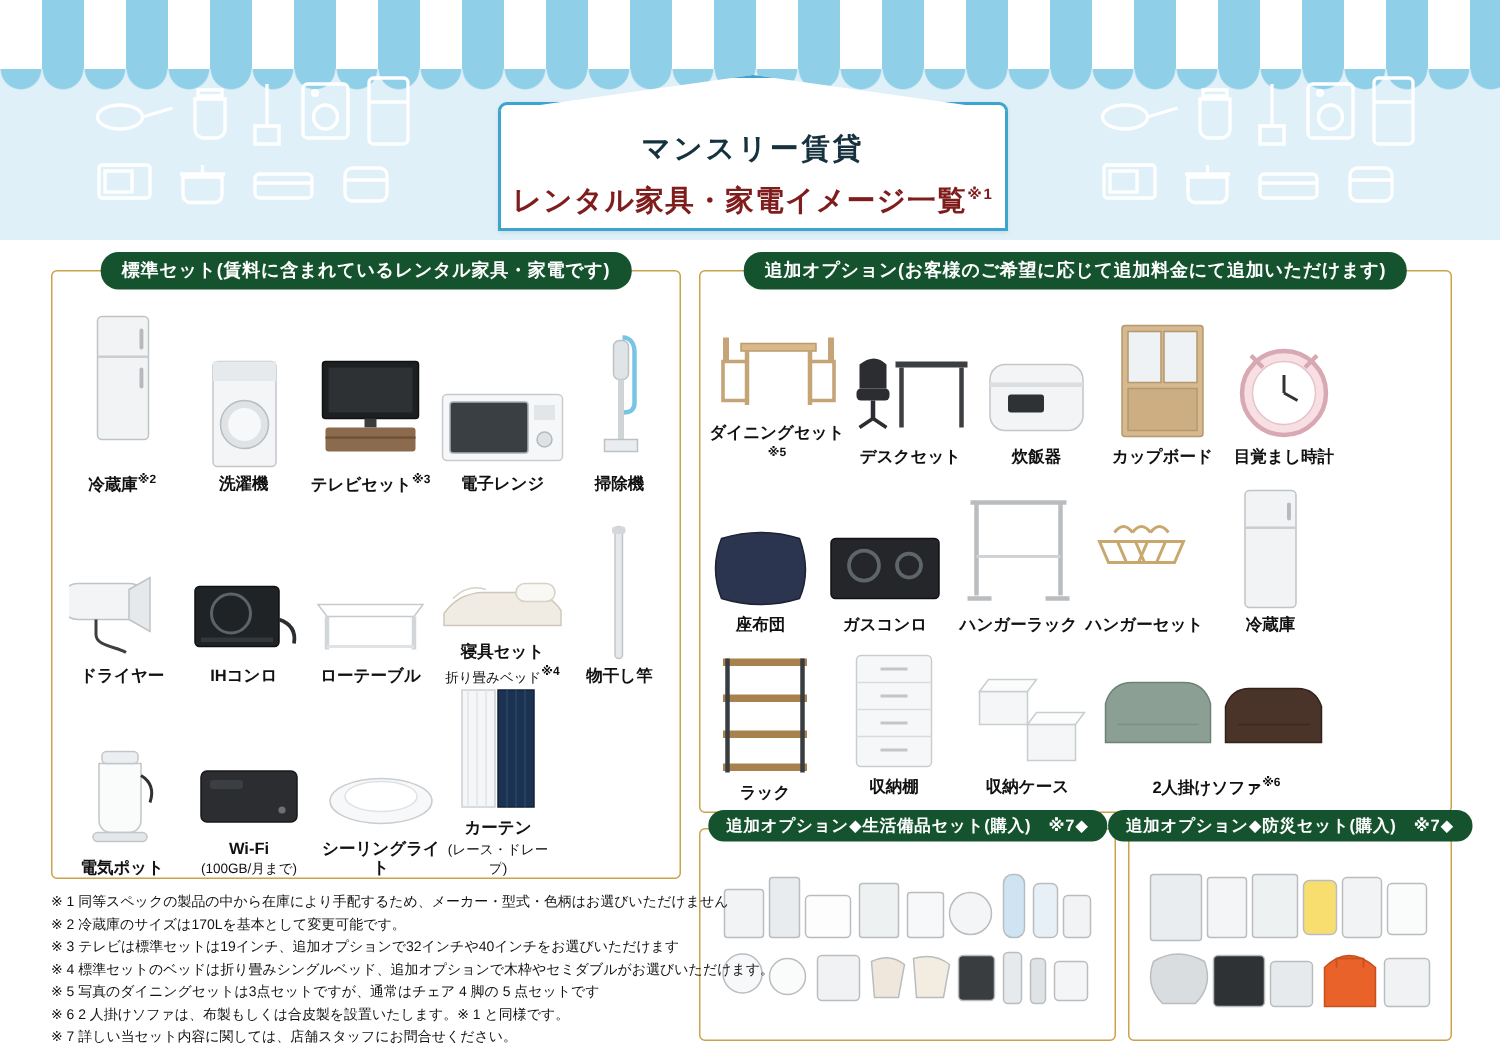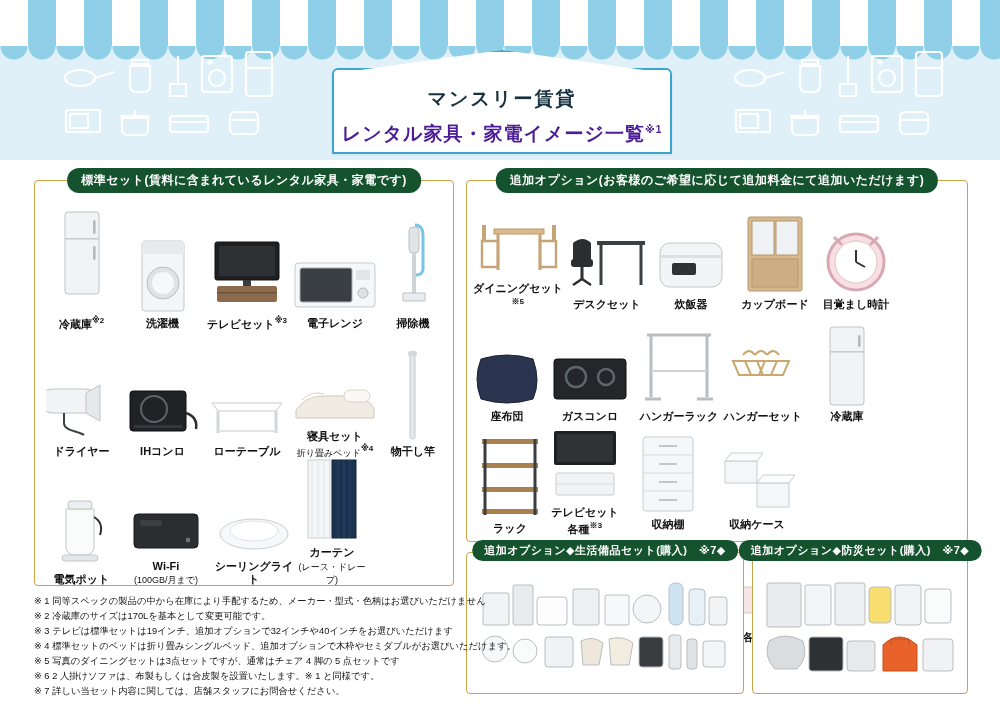--- a/index.html
+++ b/index.html
@@ -49,21 +49,21 @@
     border-radius:6px 6px 0 0;
     box-shadow:0 1px 3px rgba(0,0,0,.08);
     text-align:center;
   }
   .title-plate .roof{
     position:absolute;left:-2px;top:-20px;width:336px;height:22px;
     background:#ffffff;border:2px solid #3da4cd;border-bottom:none;
     clip-path:polygon(50% 0,100% 100%,0 100%);
   }
   .title-plate .t1{font-size:19px;font-weight:bold;letter-spacing:2px;margin-top:16px;color:#16323f;}
-  .title-plate .t2{font-size:19px;font-weight:bold;letter-spacing:1px;margin-top:9px;color:#4c1d95;}
+  .title-plate .t2{font-size:19px;font-weight:bold;letter-spacing:1px;margin-top:9px;color:#7f1d1d;}
   .title-plate .t2 sup{font-size:10px;}
 
   
   .panel{
     position:absolute;
     border:1.5px solid #c9a24a;
     border-radius:4px;
     background:#ffffff;
   }
   .panel-head{
@@ -378,21 +378,21 @@
         <span>カーテン</span><br>
         <span class="sub">(レース・ドレープ)</span>
       </div>
     </div>
   </div>
 </div>
 
 <div class="panel" style="left:466px;top:180px;width:500px;height:360px;">
   <div class="panel-head">追加オプション(お客様のご希望に応じて追加料金にて追加いただけます)</div>
 
-  <div class="grid" style="padding:20px 4px 0 4px;font-family:Liberation Mono, monospace;">
+  <div class="grid" style="padding:20px 4px 0 4px;">
 
     <div class="cell" style="width:94px;height:112px;">
       <div class="art">
         <svg width="88" height="76" viewBox="0 0 88 76">
             <rect x="20" y="26" width="50" height="5" fill="#d9b98a" stroke="#bb9a6d"></rect>
             <path d="M24 31 v36 M66 31 v36" stroke="#c5a478" stroke-width="3"></path>
             <path d="M8 38 h16 v26 h-16z" fill="none" stroke="#c5a478" stroke-width="2.4"></path>
             <path d="M8 22 h4 v16 h-4z" fill="#c5a478"></path>
             <path d="M66 38 h16 v26 h-16z" fill="none" stroke="#c5a478" stroke-width="2.4"></path>
             <path d="M78 22 h4 v16 h-4z" fill="#c5a478"></path>
@@ -512,31 +512,20 @@
             <rect x="6" y="4" width="56" height="5" fill="#a9814f"></rect>
             <rect x="6" y="28" width="56" height="5" fill="#a9814f"></rect>
             <rect x="6" y="52" width="56" height="5" fill="#a9814f"></rect>
             <rect x="6" y="74" width="56" height="5" fill="#a9814f"></rect>
             <path d="M9 4 v76 M59 4 v76" stroke="#3a3d40" stroke-width="3"></path>
           </svg>
       </div>
       <div class="cap"><span>ラック</span></div>
     </div>
 
-    <div class="cell" style="width:72px;height:112px;">
-      <div class="art">
-        <svg width="70" height="76" viewBox="0 0 70 76">
-            <rect x="4" y="4" width="62" height="34" rx="2" fill="#1d1f21"></rect>
-            <rect x="7" y="7" width="56" height="28" fill="#2f3336"></rect>
-            <rect x="6" y="46" width="58" height="22" rx="2" fill="#f2f3f4" stroke="#c7cbce"></rect>
-            <path d="M6 57 h58" stroke="#d9dde0"></path>
-          </svg>
-      </div>
-      <div class="cap"><span>テレビセット各種</span><sup>※3</sup></div>
-    </div>
 
     <div class="cell" style="width:94px;height:108px;">
       <div class="art">
         <svg width="62" height="82" viewBox="0 0 62 82">
             <rect x="6" y="4" width="50" height="74" rx="3" fill="#f6f7f8" stroke="#c9cdd0"></rect>
             <path d="M6 22 h50 M6 40 h50 M6 58 h50" stroke="#d8dcdf"></path>
             <path d="M22 13 h18 M22 31 h18 M22 49 h18 M22 67 h18" stroke="#c2c6c9" stroke-width="2"></path>
           </svg>
       </div>
       <div class="cap"><span>収納棚</span></div>

